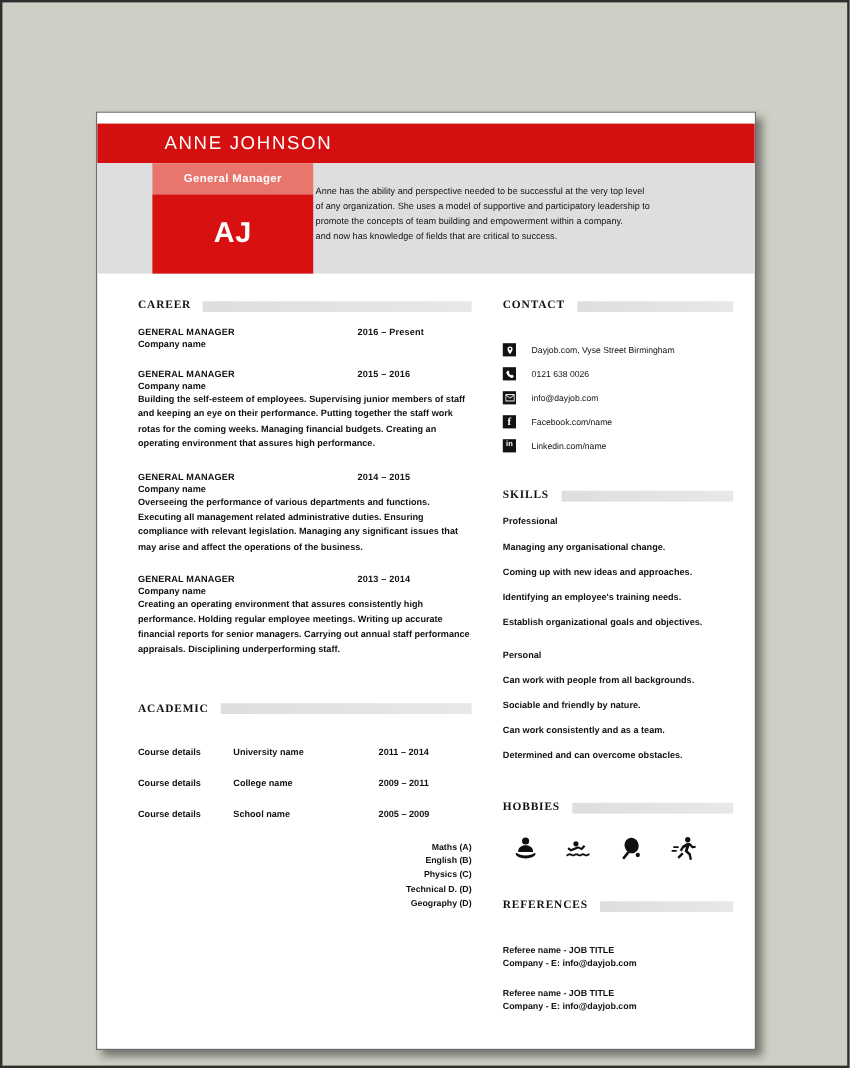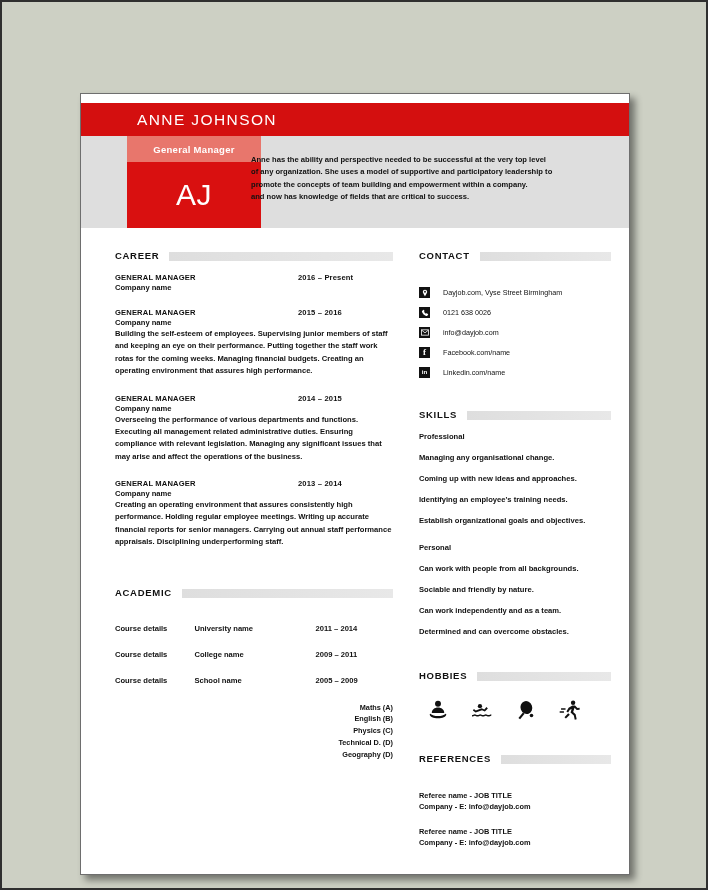--- a/index.html
+++ b/index.html
@@ -78,50 +78,51 @@
     top: 26px;
     width: 134px;
     height: 66px;
     background: #d91010;
     display: flex;
     align-items: center;
     justify-content: center;
   }
   .initials-box span {
     color: #ffffff;
-    font-size: 30px;
-    font-weight: 400;
+    font-size: 24px;
+    font-weight: 700;
     letter-spacing: .5px;
   }
 
   .profile-text {
     position: absolute;
-    left: 170px;
+    left: 182px;
     top: 18px;
     right: 20px;
     font-size: 7.6px;
     line-height: 1.62;
     color: #111111;
-    font-weight: 700;
+    font-weight: 400;
   }
   .profile-text p { margin: 0; }
 
   
   .columns {
     display: flex;
     padding: 22px 18px 0 34px;
   }
   .col-left  { width: 290px; padding-right: 12px; }
   .col-right { width: 208px; padding-left: 14px; }
 
   
   .sect {
     display: flex;
-    align-items: flex-end;
+    align-items: center;
     margin-bottom: 12px;
+    font-family: Liberation Serif, serif;
   }
   .sect .title {
     font-size: 9.5px;
     font-weight: 700;
     letter-spacing: .7px;
     color: #111111;
     white-space: nowrap;
     padding-right: 10px;
   }
   .sect .bar {
@@ -416,21 +417,21 @@
       <div class="skill-item">Managing any organisational change.</div>
       <div class="skill-item">Coming up with new ideas and approaches.</div>
       <div class="skill-item">Identifying an employee's training needs.</div>
       <div class="skill-item">Establish organizational goals and objectives.</div>
 
       <div class="skill-gap"></div>
 
       <div class="skill-group-label">Personal</div>
       <div class="skill-item">Can work with people from all backgrounds.</div>
       <div class="skill-item">Sociable and friendly by nature.</div>
-      <div class="skill-item">Can work independently and as a team.</div>
+      <div class="skill-item">Can work consistently and as a team.</div>
       <div class="skill-item">Determined and can overcome obstacles.</div>
 
       <div class="spacer-lg"></div>
 
       <div class="sect">
         <div class="title">HOBBIES</div>
         <div class="bar"></div>
       </div>
 
       <div class="hobby-row">

